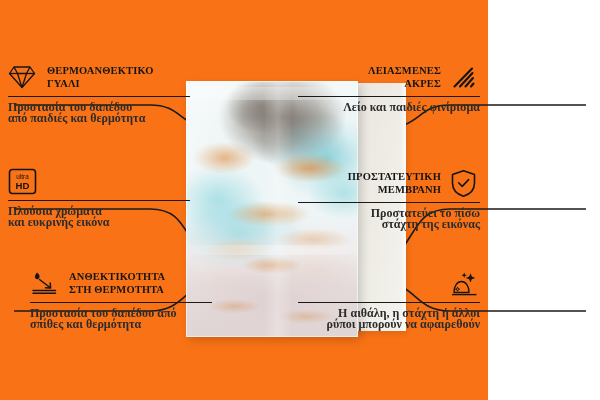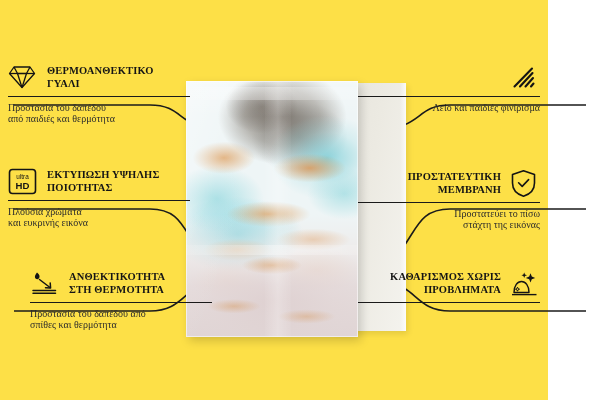--- a/index.html
+++ b/index.html
@@ -3,21 +3,21 @@
 <meta charset="utf-8">
 <style>
   * { margin:0; padding:0; box-sizing:border-box; }
   html,body { width:600px; height:400px; overflow:hidden; }
   body {
     font-family:"Liberation Serif", serif;
     background:#ffffff;
     position:relative;
   }
 
-  #stage { position:absolute; inset:0; width:548px; height:400px; background:#fde047; }
+  #stage { position:absolute; inset:0; width:488px; height:400px; background:#f97316; }
 
   
   .product-wrap { position:absolute; left:186px; top:81px; width:230px; height:266px; }
 
   .panel-back {
     position:absolute; left:148px; top:2px; width:72px; height:248px;
     background:linear-gradient(100deg,#e6e4dc 0%,#eceae2 45%,#f4f3ee 100%);
     box-shadow:2px 3px 6px rgba(0,0,0,.10);
   }
   .panel-back:after{
@@ -104,22 +104,22 @@
   .f-icon { width:30px; height:30px; flex:0 0 30px; display:flex; align-items:center; justify-content:flex-start; }
   .f-icon svg { display:block; }
 
   .f-title {
     font-size:10.5px; font-weight:700; letter-spacing:.015em;
     line-height:13px; color:#151515; text-transform:uppercase;
     font-family:"Liberation Serif", serif; white-space:pre-line;
   }
   .f-rule { height:1px; background:#1a1a1a; margin:4px 0 5px; width:100%; }
   .f-desc {
-    font-size:10px; line-height:11px; color:#2b2b2b;
-    font-family:"Liberation Serif", serif; white-space:pre-line;
+    font-size:12px; line-height:11px; color:#2b2b2b;
+    font-family:"Liberation Serif", serif; white-space:pre-line;font-weight:bold;
   }
 
   .fl1 { top:62px; } .fl2 { top:166px; } .fl3 { top:268px;margin-left:22px; }
   .fr1 { top:62px; } .fr2 { top:168px; } .fr3 { top:268px; }
 </style>
 </head>
 <body>
 
 <div id="stage">
 
@@ -180,22 +180,20 @@
 
   <div class="feature f-left fl2">
     <div class="f-head">
       <span class="f-icon">
         <svg width="29" height="27" viewBox="0 0 29 27">
           <rect x="1.5" y="1.5" width="26" height="24" rx="3" fill="none" stroke="#141414" stroke-width="1.6"></rect>
           <text x="14.5" y="11.4" text-anchor="middle" font-family="Liberation Sans, sans-serif" font-size="6.4" fill="#141414">ultra</text>
           <text x="14.5" y="21.3" text-anchor="middle" font-family="Liberation Sans, sans-serif" font-size="9.6" font-weight="bold" fill="#141414">HD</text>
         </svg>
       </span>
-      <span class="f-title">ΕΚΤΥΠΩΣΗ ΥΨΗΛΗΣ
-ΠΟΙΟΤΗΤΑΣ</span>
     </div>
     <div class="f-rule"></div>
     <div class="f-desc">Πλούσια χρώματα
 και ευκρινής εικόνα</div>
   </div>
 
   <div class="feature f-left fl3">
     <div class="f-head">
       <span class="f-icon">
         <svg width="29" height="27" viewBox="0 0 29 27" fill="none" stroke="#141414" stroke-width="1.5" stroke-linecap="round" stroke-linejoin="round">
@@ -217,20 +215,22 @@
   <div class="feature f-right fr1">
     <div class="f-head">
       <span class="f-icon">
         <svg width="28" height="26" viewBox="0 0 28 26" stroke="#141414" stroke-width="2.1" stroke-linecap="round">
           <path d="M4.5 22.5 L22 4.5"></path>
             <path d="M10 22.5 L22.5 9"></path>
             <path d="M15.5 22.5 L23 14"></path>
             <path d="M21 22.5 L23.5 19.5"></path>
         </svg>
       </span>
+      <span class="f-title">ΛΕΙΑΣΜΕΝΕΣ
+ΑΚΡΕΣ</span>
     </div>
     <div class="f-rule"></div>
     <div class="f-desc">Λείο και παιδιές φινίρισμα</div>
   </div>
 
   <div class="feature f-right fr2">
     <div class="f-head">
       <span class="f-icon">
         <svg width="27" height="29" viewBox="0 0 27 29" fill="none" stroke="#141414" stroke-width="1.6" stroke-linecap="round" stroke-linejoin="round">
           <path d="M13.5 1.8 L24.5 5.6 V14 C24.5 21 19.4 25.4 13.5 27.2 C7.6 25.4 2.5 21 2.5 14 V5.6 Z"></path>
@@ -249,19 +249,19 @@
     <div class="f-head">
       <span class="f-icon">
         <svg width="29" height="27" viewBox="0 0 29 27" fill="none" stroke="#141414" stroke-width="1.4" stroke-linejoin="round">
           <path d="M4 22.5 C4 15.5 7.5 11.5 11.5 11.5 C15.5 11.5 19 15.5 19 22.5 Z"></path>
           <path d="M2 24.6 H26.5"></path>
           <path d="M20.5 3.2 L21.8 6.6 L25.2 7.9 L21.8 9.2 L20.5 12.6 L19.2 9.2 L15.8 7.9 L19.2 6.6 Z" fill="#141414" stroke="none"></path>
           <path d="M14.2 2.4 L15 4.4 L17 5.2 L15 6 L14.2 8 L13.4 6 L11.4 5.2 L13.4 4.4 Z" fill="#141414" stroke="none"></path>
           <path d="M7.5 17.2 L8.1 18.6 L9.5 19.2 L8.1 19.8 L7.5 21.2 L6.9 19.8 L5.5 19.2 L6.9 18.6 Z" fill="none" stroke="#141414" stroke-width="1"></path>
         </svg>
       </span>
-      <span class="f-title">ΚΑΘΑΡΙΣΜΟΣ ΧΩΡΙΣ
-ΠΡΟΒΛΗΜΑΤΑ</span>
-    </div>
-    <div class="f-rule"></div>
+    </div>
+    <div class="f-rule"></div>
+    <div class="f-desc">Η αιθάλη, η στάχτη ή άλλοι
+ρύποι μπορούν να αφαιρεθούν</div>
   </div>
 
 </div>
 
 </body></html>

